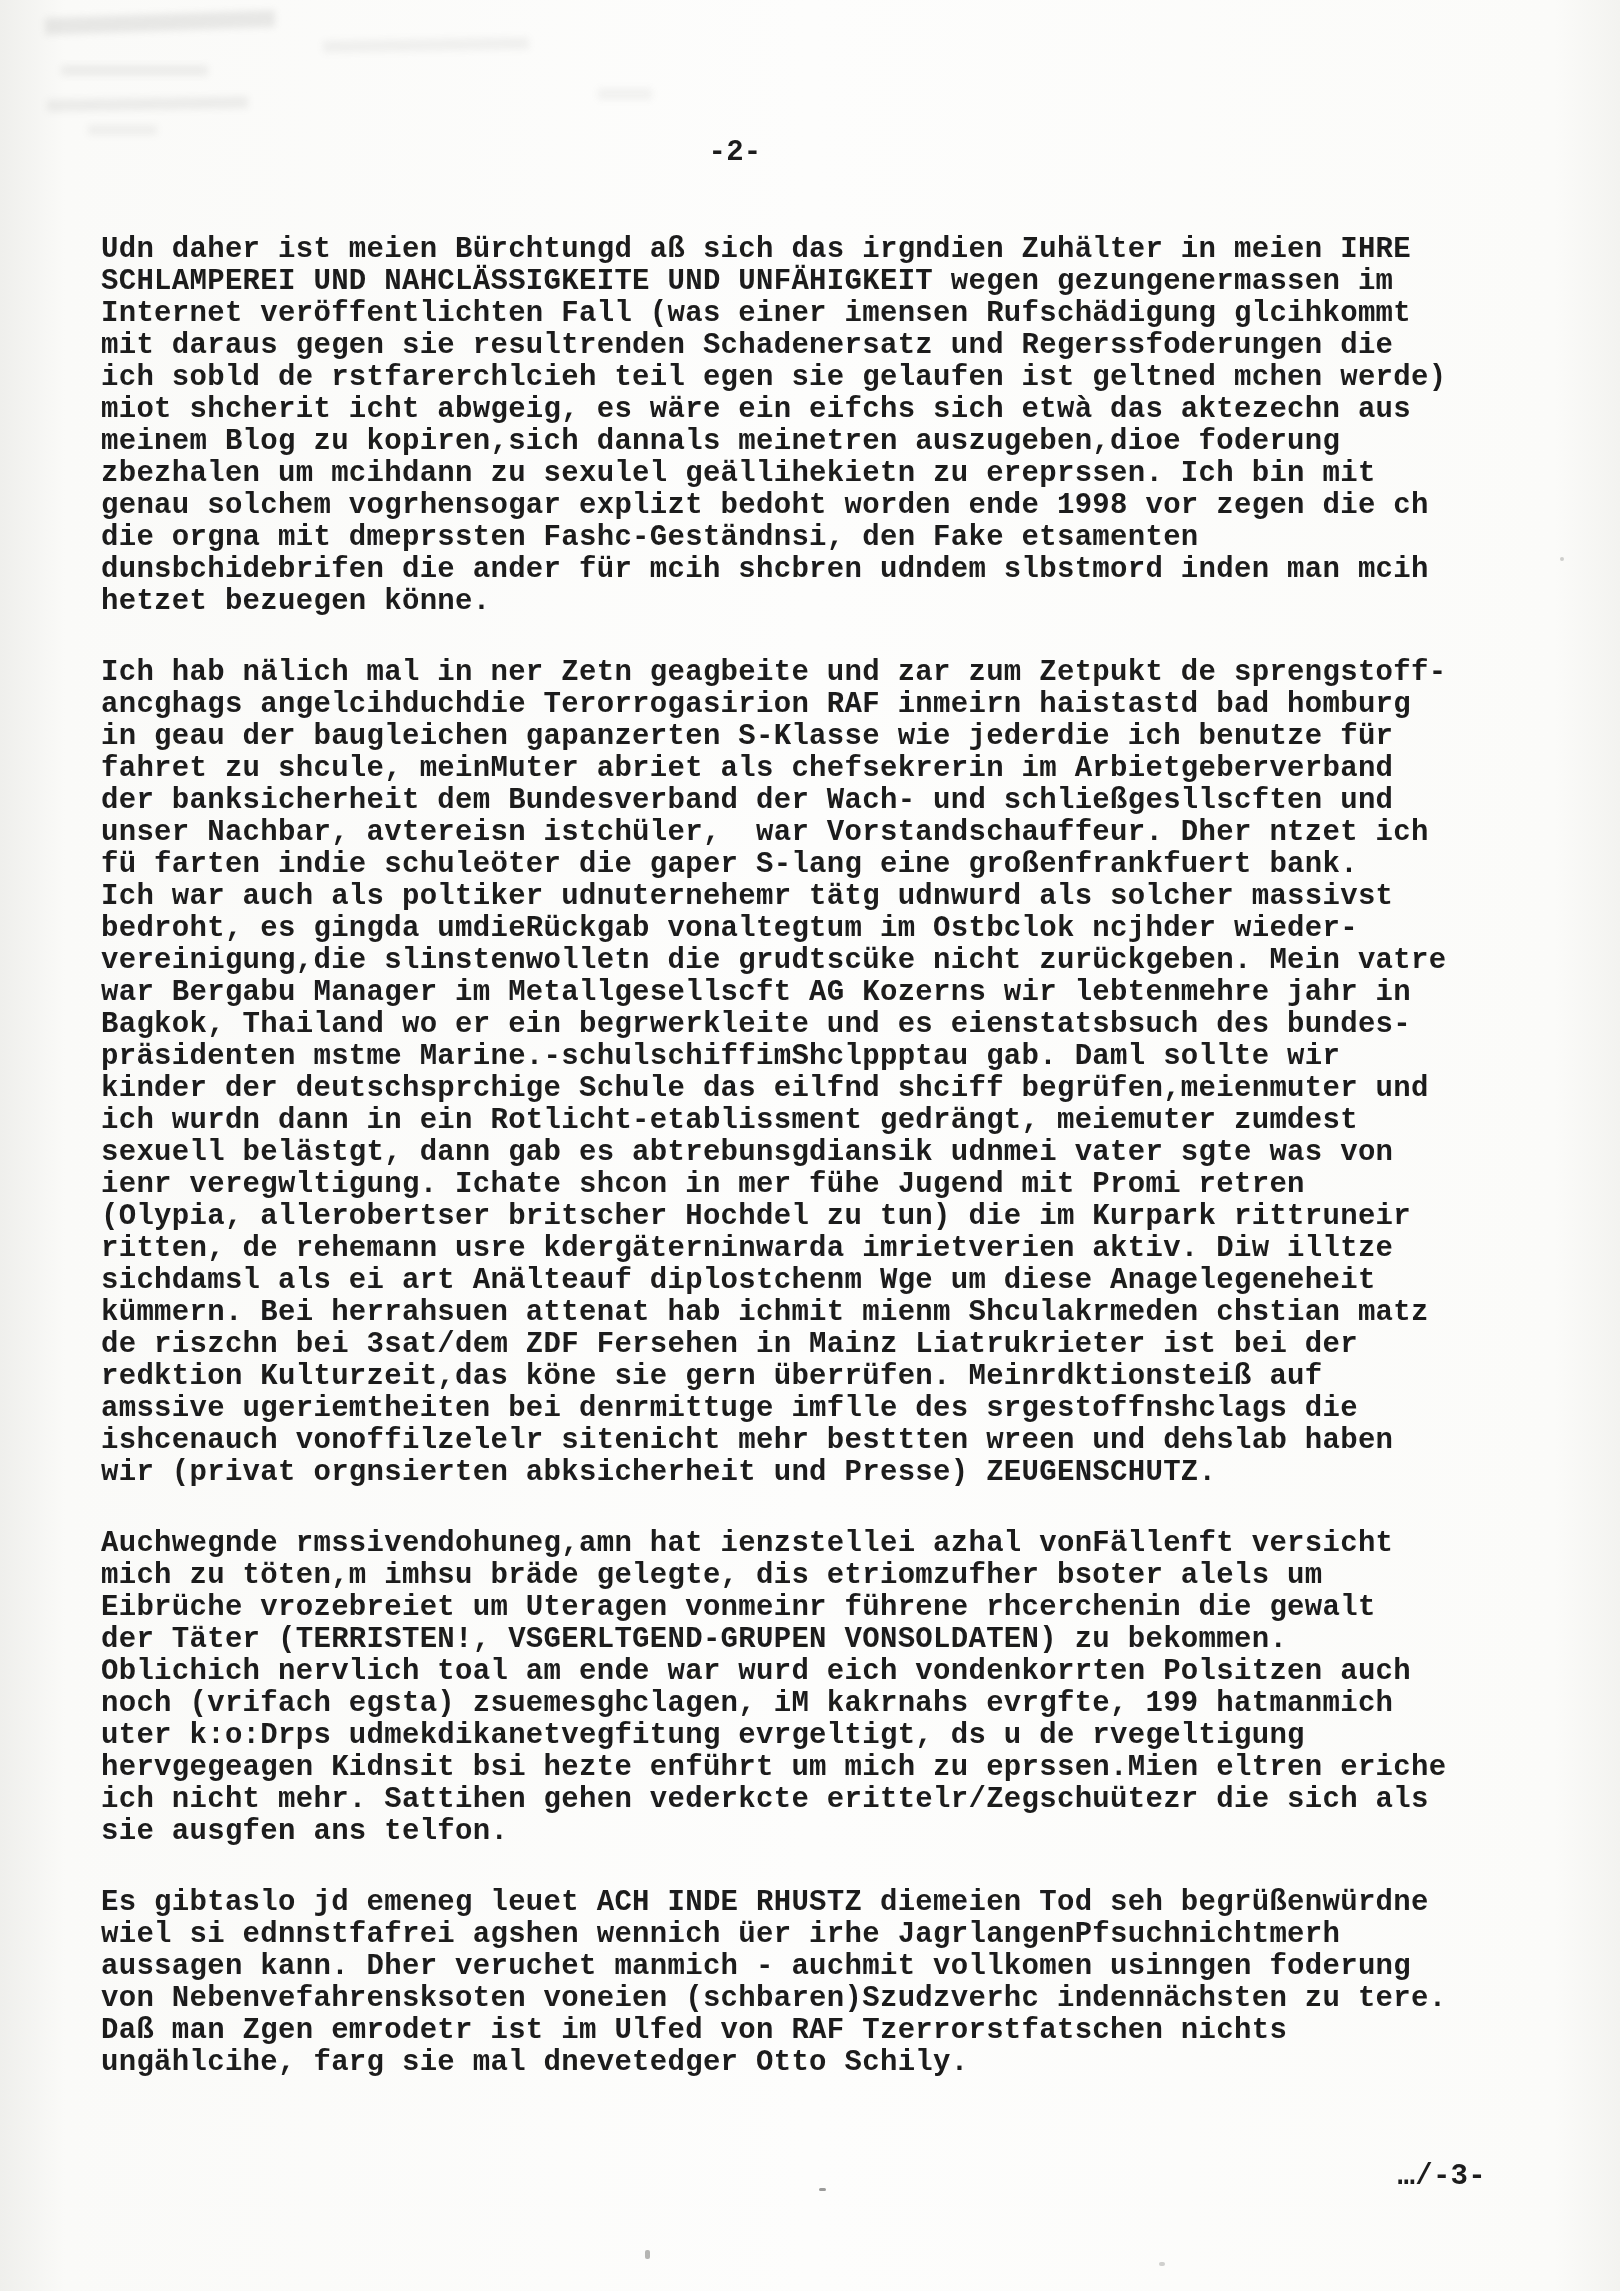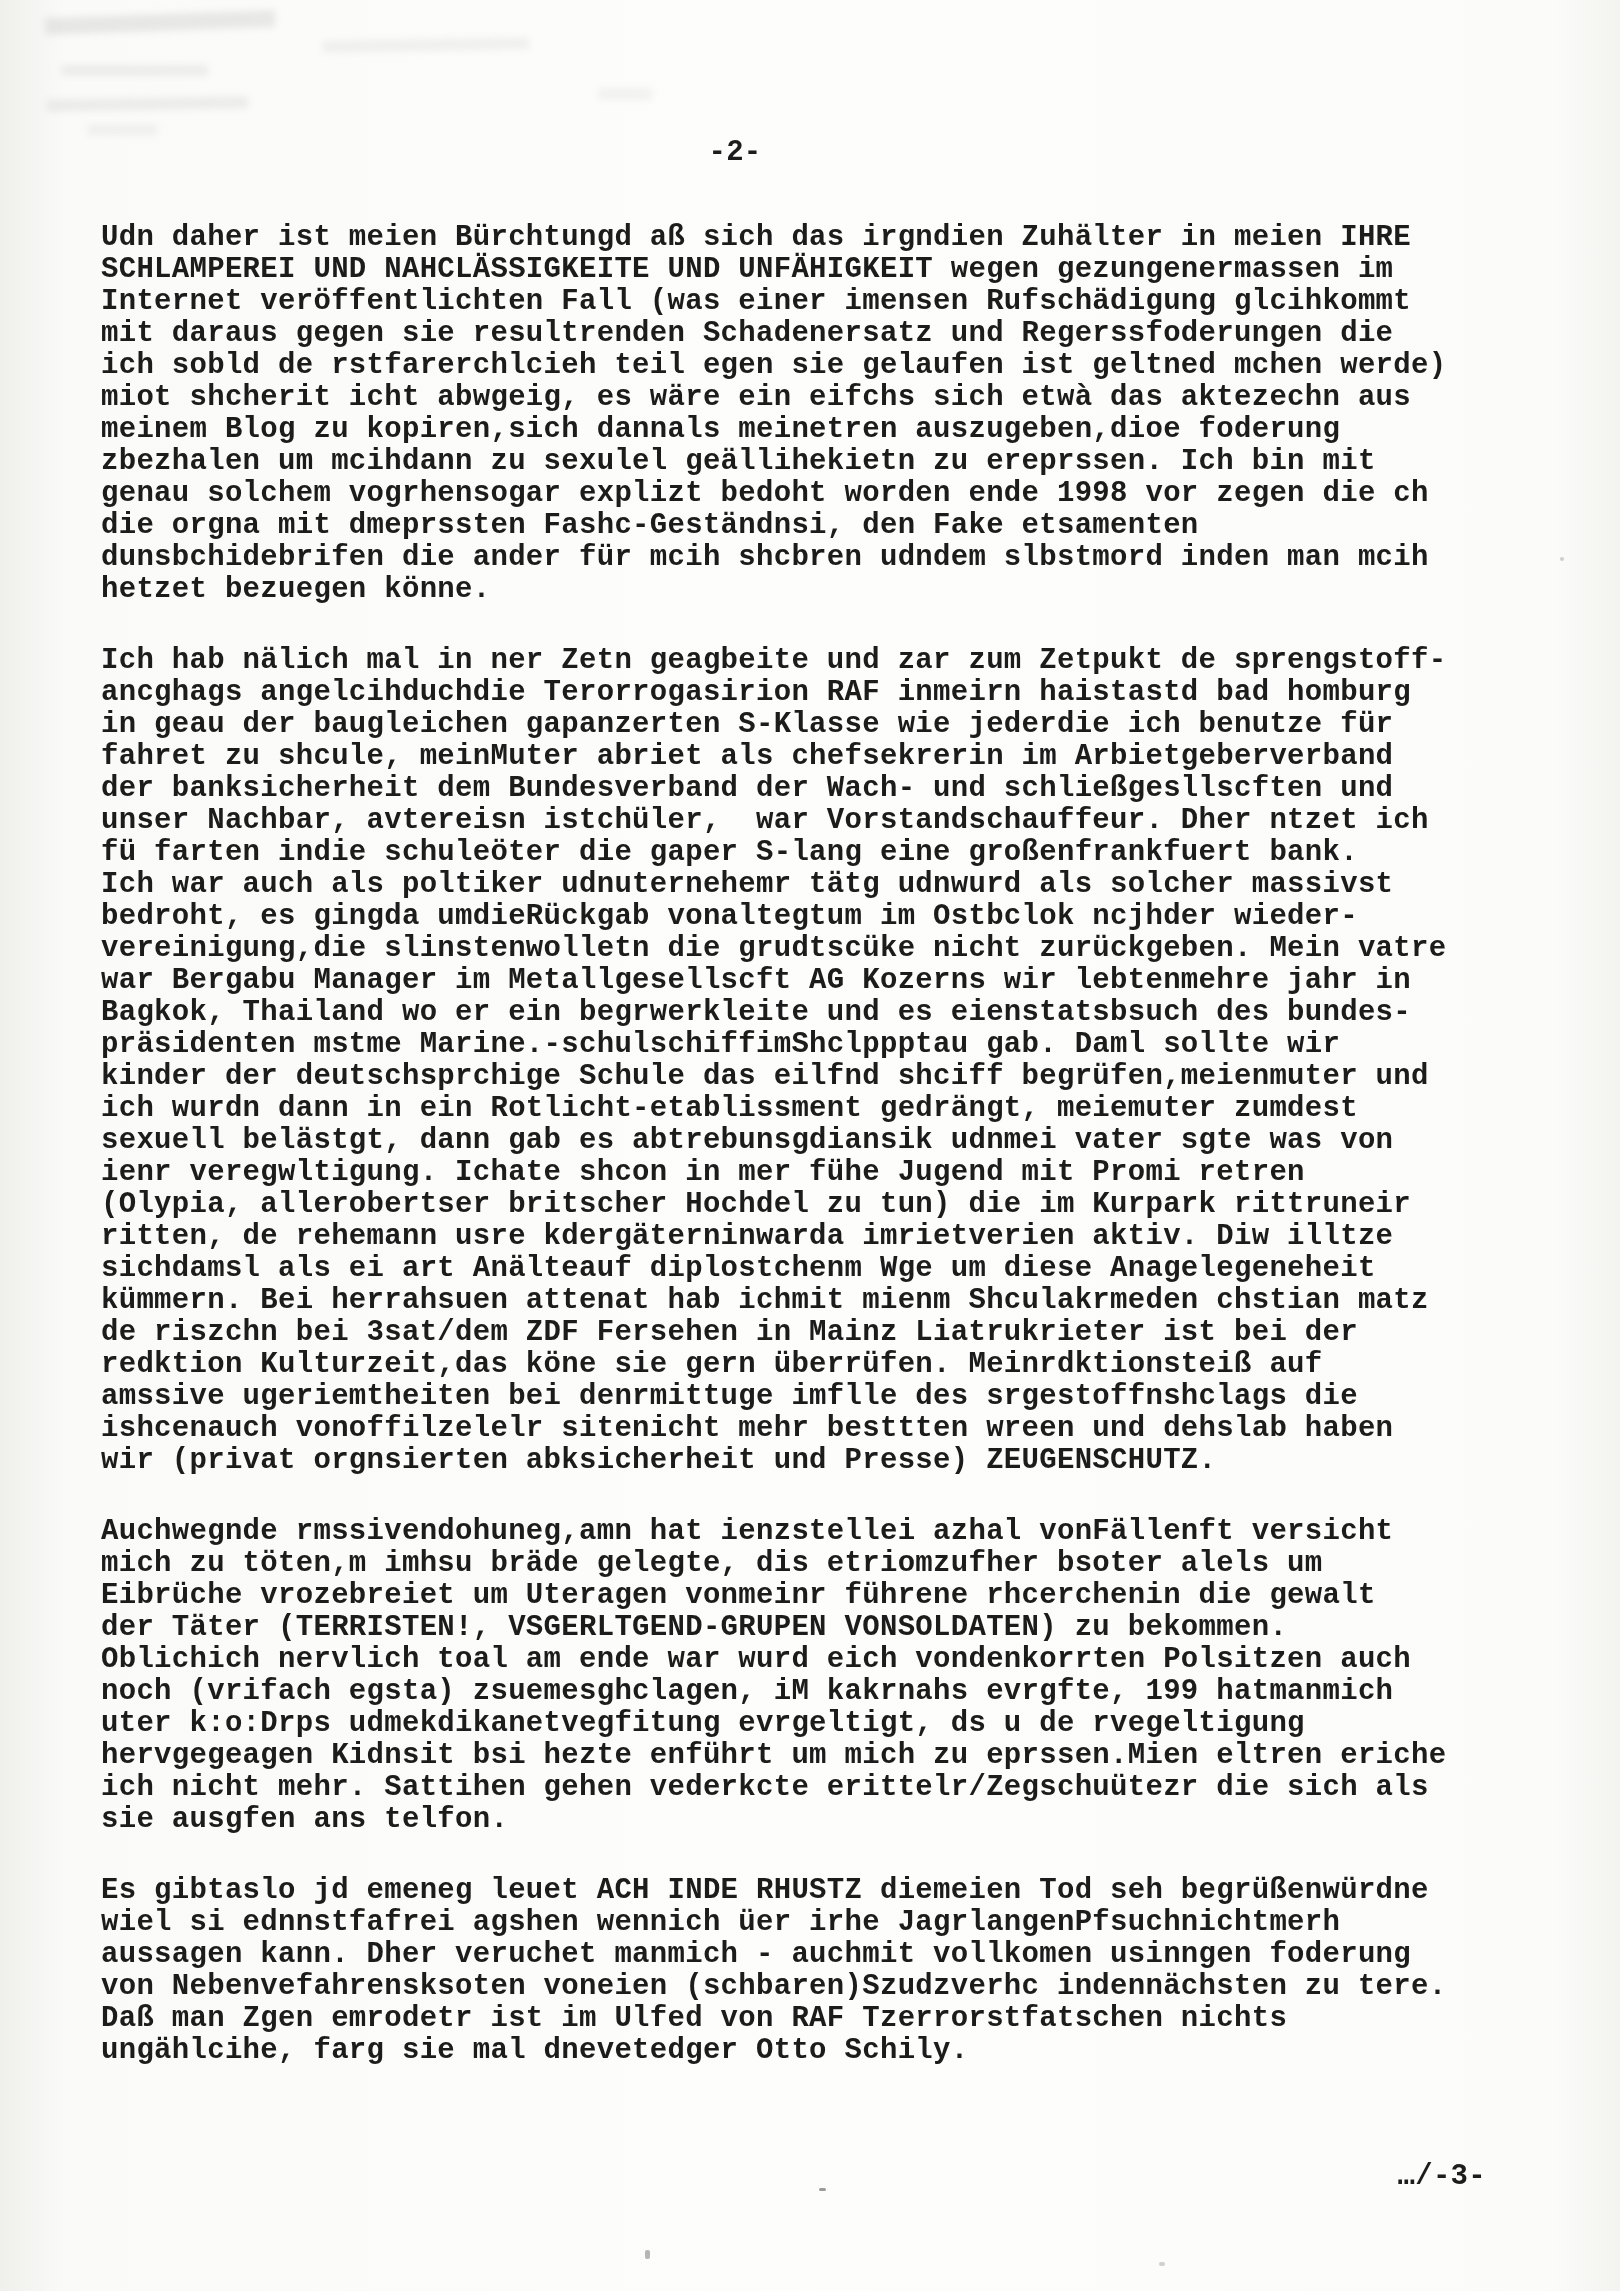--- a/index.html
+++ b/index.html
@@ -28,21 +28,21 @@
   .page-number {
     position: absolute;
     top: 137px;
     left: 0;
     width: 1470px;
     text-align: center;
     line-height: 32px;
   }
   .letter-body {
     position: absolute;
-    top: 222px;
+    top: 234px;
     left: 101px;
     width: 1402px;
   }
   .para {
     margin: 0 0 39px 0;
     white-space: pre-wrap;
     line-height: 32px;
   }
   .para.extra-gap { margin-top: 7px; }
   .continuation {

